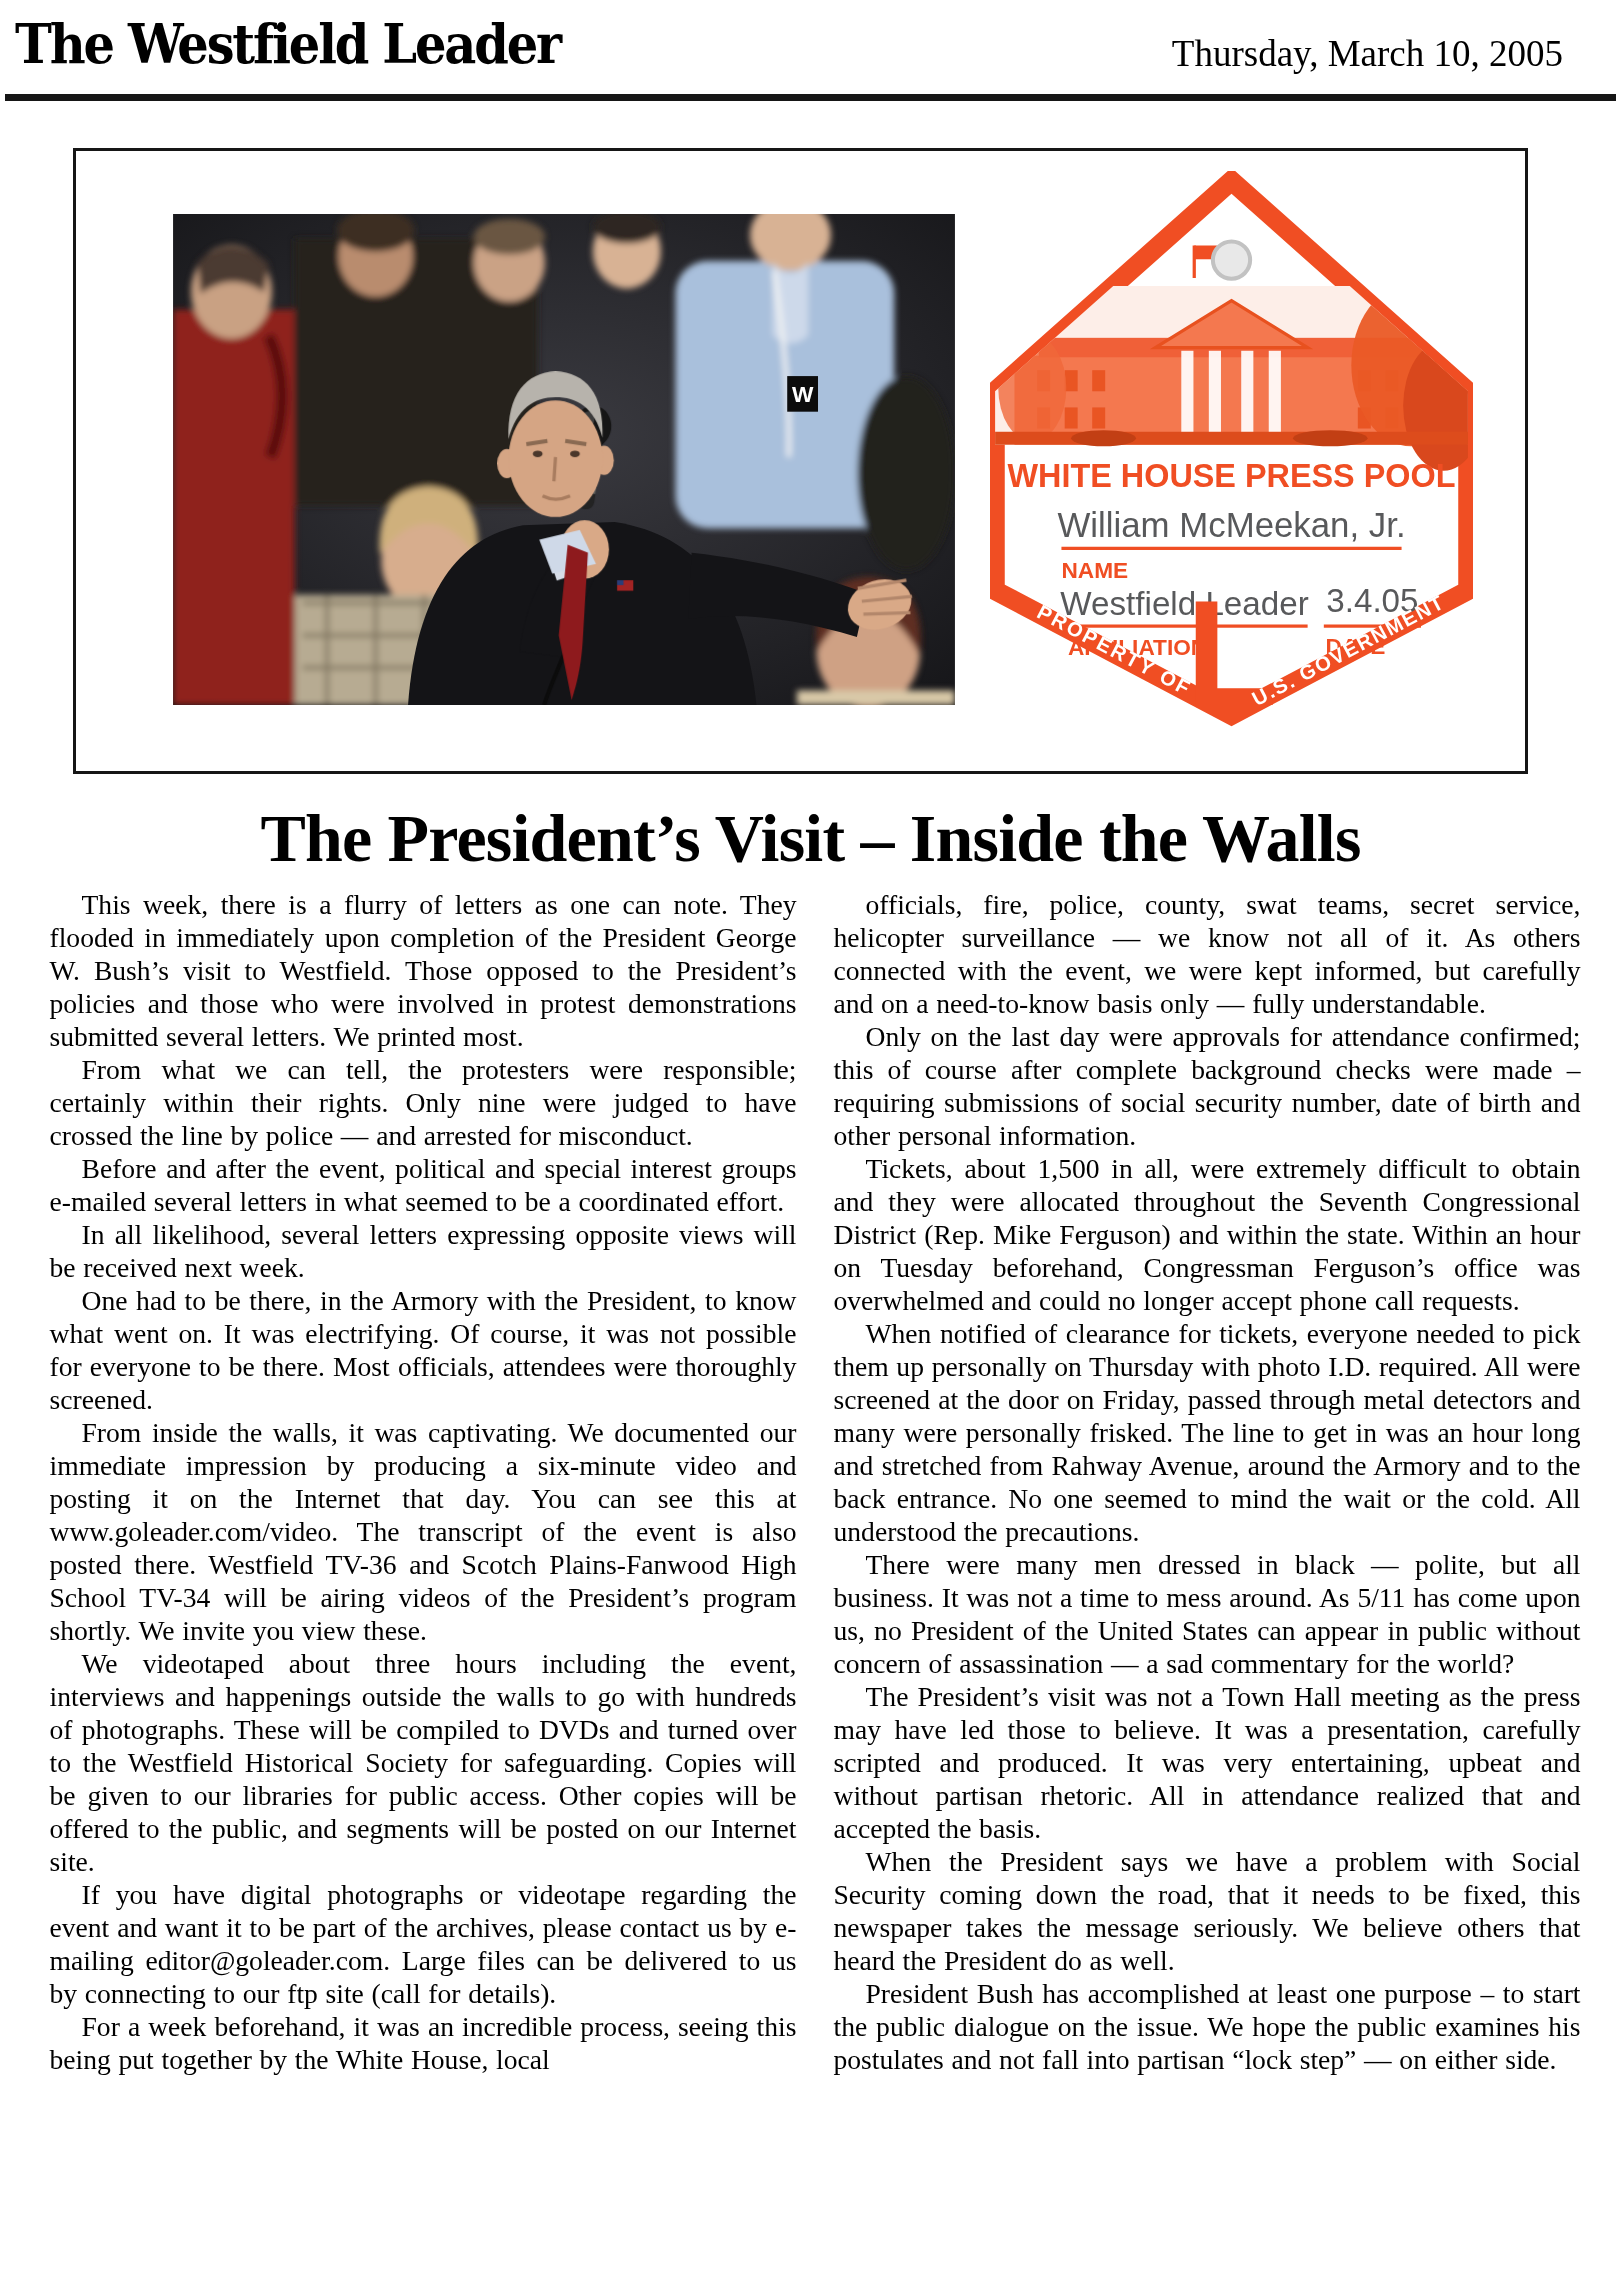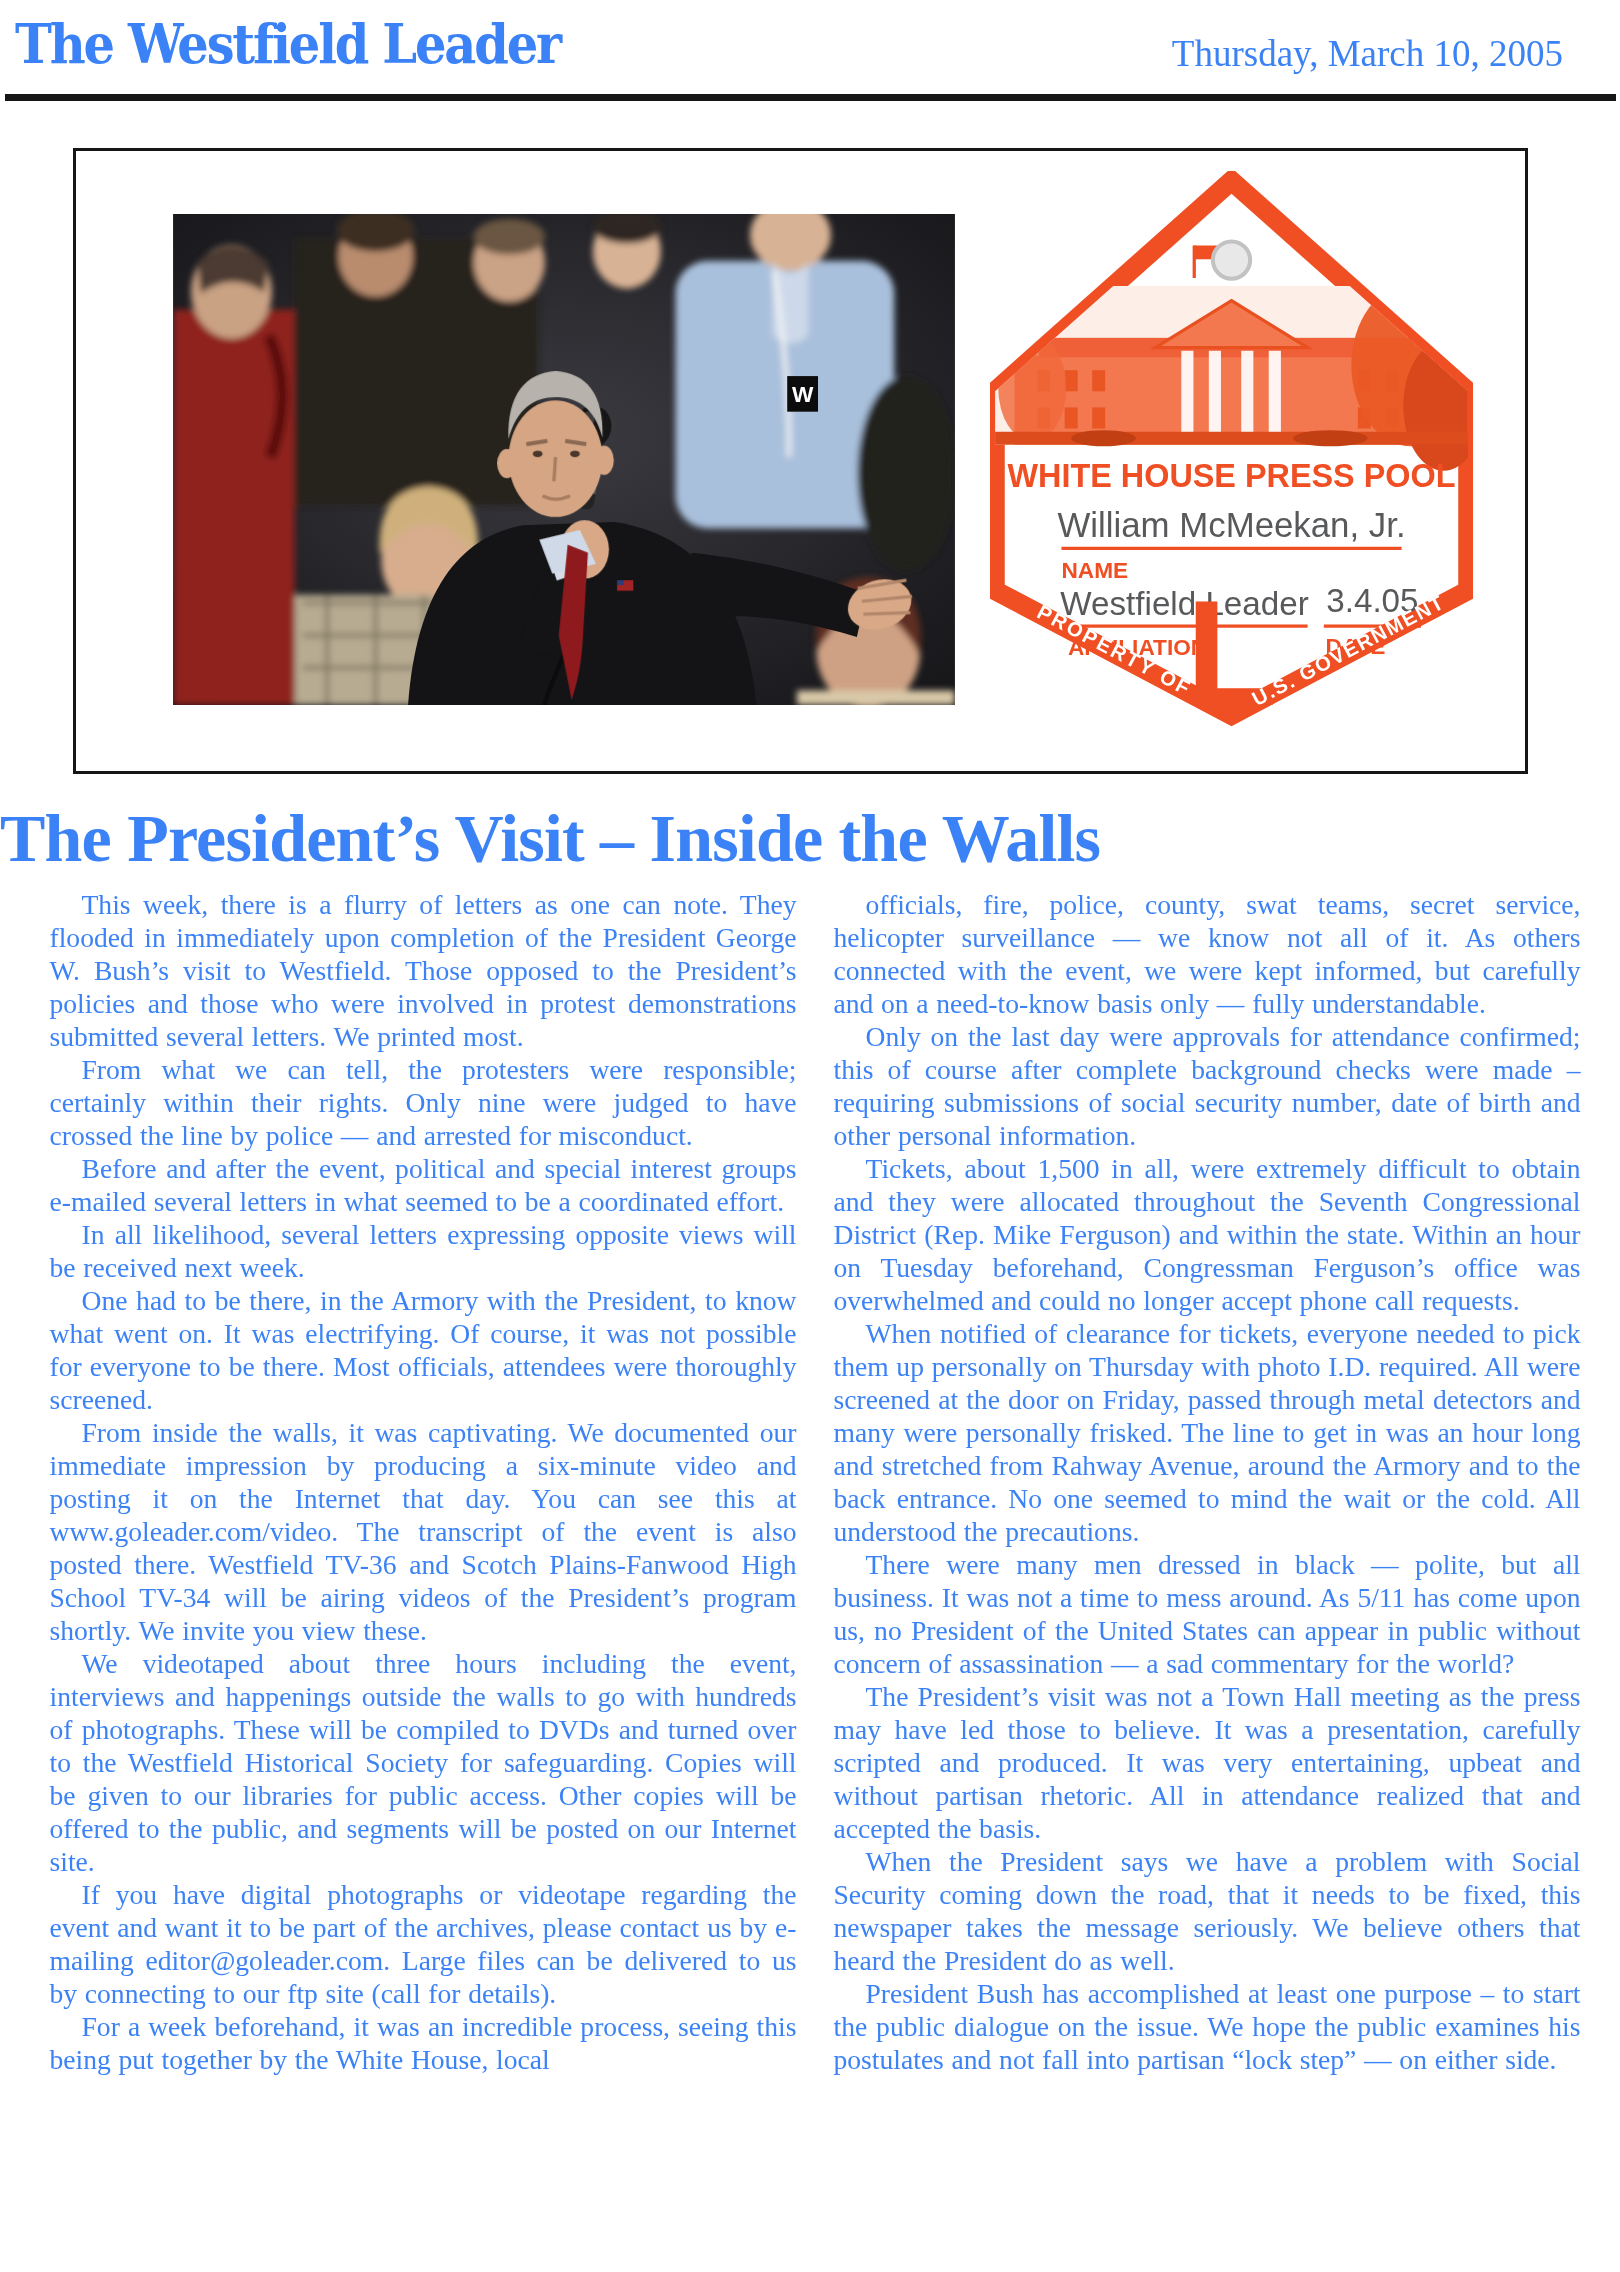--- a/index.html
+++ b/index.html
@@ -1,35 +1,35 @@
 <!DOCTYPE html>
 <html style="font-size:13px"><head>
 <meta charset="utf-8">
 <style>
   html,body{margin:0;padding:0;background:#9a9a9a;}
   .page{position:relative;width:1621px;height:2273px;background:#ffffff;margin:0 auto;
-        font-family:"Liberation Serif",serif;color:#3b82f6;overflow:hidden;}
+        font-family:"Liberation Serif",serif;color:#000000;overflow:hidden;}
 
   
   .masthead-title{position:absolute;left:14.6px;top:11.3px;font-family:"DejaVu Serif",serif;
         font-weight:700;font-size:55px;letter-spacing:-2.4px;transform:scaleX(.90);
         transform-origin:left center;white-space:nowrap;}
   .masthead-date{position:absolute;right:58px;top:32px;font-size:37px;white-space:nowrap;}
   .masthead-rule{position:absolute;left:4.9px;right:4.9px;top:94px;height:6.5px;background:#161616;}
 
   
   .top-box{position:absolute;left:73px;top:148px;width:1449px;height:620px;
         border:3.2px solid #161616;background:#fff;}
   .photo-wrap{position:absolute;left:97px;top:63px;width:782px;height:491px;}
   .photo-wrap svg{display:block;width:100%;height:100%;}
   .pass-wrap{position:absolute;left:914px;top:20px;width:483px;height:562px;text-decoration:underline;}
   .pass-wrap svg{display:block;width:100%;height:100%;}
 
   
-  .headline{position:absolute;left:0;top:799px;width:100%;
+  .headline{position:absolute;left:0;top:799px;width:100%;text-align:center;
         font-size:68px;font-weight:700;letter-spacing:-0.8px;white-space:nowrap;}
 
   
   .article{position:absolute;left:49px;top:888px;width:1532px;display:flex;gap:37px;justify-content:center;}
   .col{width:747px;}
   .col p{margin:0;font-size:27.6px;line-height:33px;text-align:justify;text-indent:32px;
         word-spacing:0.8px;}
 
   .sans{font-family:"Liberation Sans",sans-serif;}
 </style>

